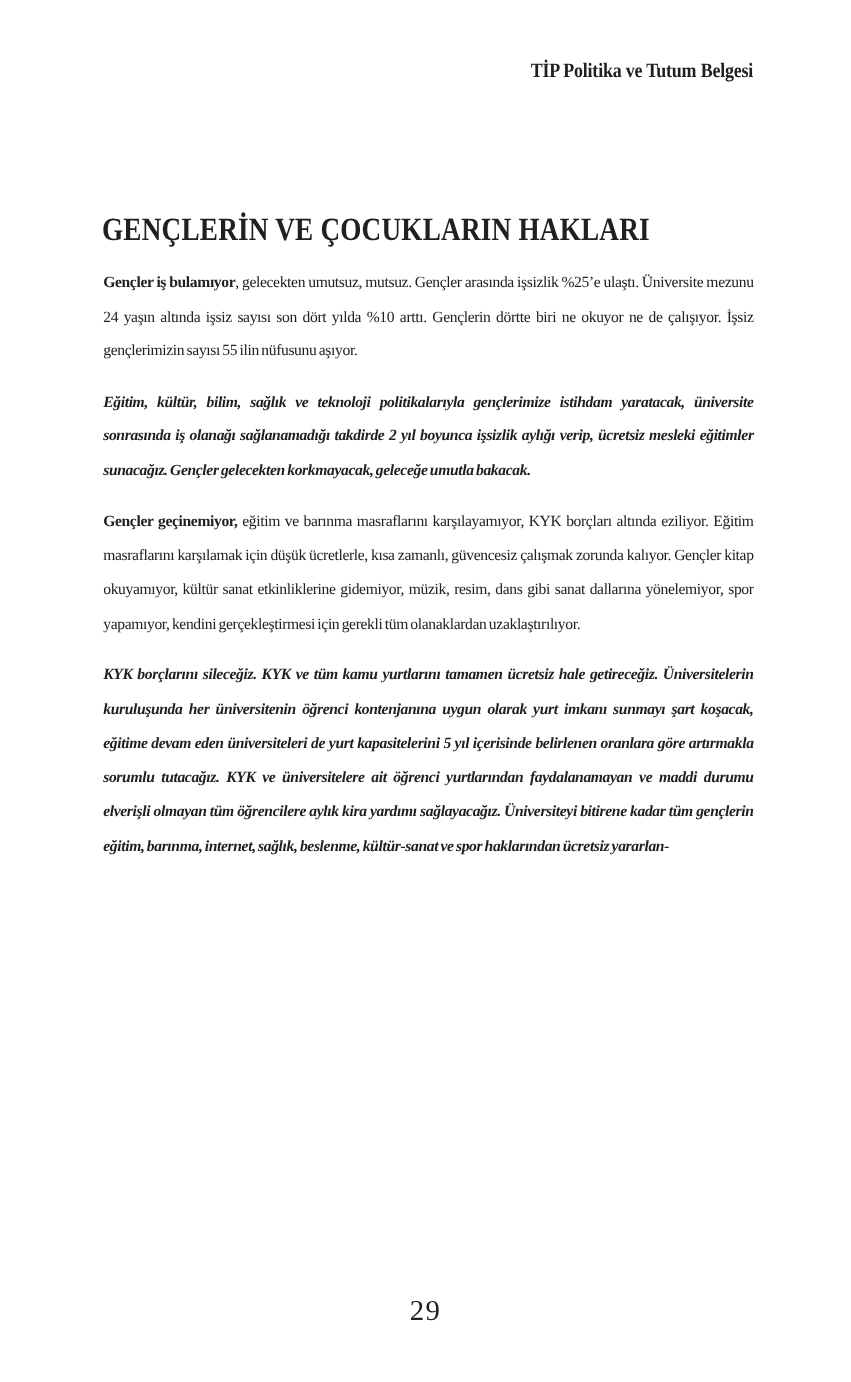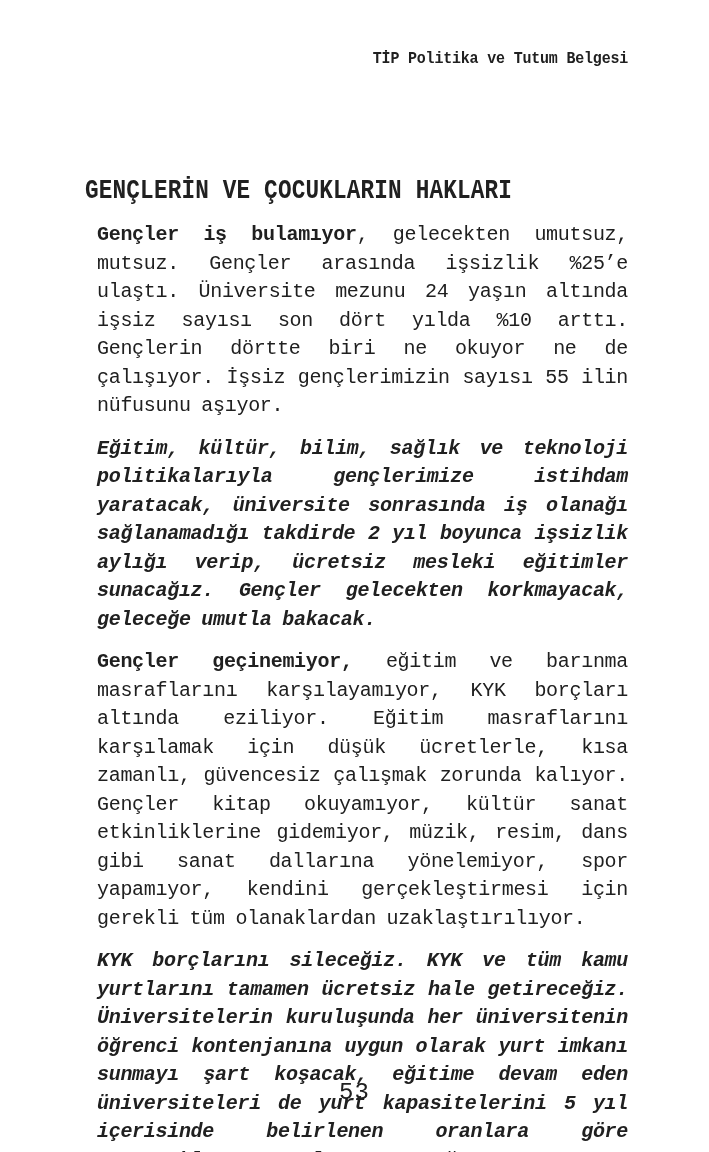--- a/index.html
+++ b/index.html
@@ -6,21 +6,21 @@
     margin: 0;
     padding: 0;
     background: #ffffff;
   }
   .page {
     position: relative;
     width: 709px;
     height: 1152px;
     background: #ffffff;
     color: #202020;
-    font-family: Liberation Mono, monospace;
+    font-family: Liberation Serif, serif;
     overflow: hidden;
   }
   .running-head {
     position: absolute;
     top: 49px;
     right: 81px;
     font-size: 17px;
     font-weight: 700;
     letter-spacing: -0.2px;
     white-space: nowrap;
@@ -37,22 +37,22 @@
     margin: 0 0 15px 0;
     font-size: 27px;
     line-height: 30px;
     font-weight: 700;
     letter-spacing: 0.2px;
     white-space: nowrap;
     transform: scaleX(0.84);
     transform-origin: 0 50%;
   }
   .para {
-    margin: 0 0 14px 12px;
-    font-size: 20px;
+    margin: 0 0 14px 1px;
+    font-size: 13px;
     line-height: 28.5px;
     text-align: justify;
     letter-spacing: -0.3px;
     word-spacing: -1px;
     hyphens: auto;
     -webkit-hyphens: auto;
   }
   .para:last-child { margin-bottom: 0; }
   .para.em {
     font-style: italic;
@@ -81,15 +81,15 @@
   <div class="body-area">
     <h1 class="section-heading">GENÇLERİN VE ÇOCUKLARIN HAKLARI</h1>
     <div id="paragraphs">
         <p class="para"><span class="lead">Gençler iş bulamıyor</span><span>, gelecekten umutsuz, mutsuz. Gençler arasında işsizlik %25’e ulaştı. Üniversite mezunu 24 yaşın altında işsiz sayısı son dört yılda %10 arttı. Gençlerin dörtte biri ne okuyor ne de çalışıyor. İşsiz gençlerimizin sayısı 55 ilin nüfusunu aşıyor.</span></p>
         <p class="para em"><span>Eğitim, kültür, bilim, sağlık ve teknoloji politikalarıyla gençlerimize istihdam yaratacak, üniversite sonrasında iş olanağı sağlanamadığı takdirde 2 yıl boyunca işsizlik aylığı verip, ücretsiz mesleki eğitimler sunacağız. Gençler gelecekten korkmayacak, geleceğe umutla bakacak.</span></p>
         <p class="para"><span class="lead">Gençler geçinemiyor,</span><span> eğitim ve barınma masraflarını karşılayamıyor, KYK borçları altında eziliyor. Eğitim masraflarını karşılamak için düşük ücretlerle, kısa zamanlı, güvencesiz çalışmak zorunda kalıyor. Gençler kitap okuyamıyor, kültür sanat etkinliklerine gidemiyor, müzik, resim, dans gibi sanat dallarına yönelemiyor, spor yapamıyor, kendini gerçekleştirmesi için gerekli tüm olanaklardan uzaklaştırılıyor.</span></p>
         <p class="para em"><span>KYK borçlarını sileceğiz. KYK ve tüm kamu yurtlarını tamamen ücretsiz hale getireceğiz. Üniversitelerin kuruluşunda her üniversitenin öğrenci kontenjanına uygun olarak yurt imkanı sunmayı şart koşacak, eğitime devam eden üniversiteleri de yurt kapasitelerini 5 yıl içerisinde belirlenen oranlara göre artırmakla sorumlu tutacağız. KYK ve üniversitelere ait öğrenci yurtlarından faydalanamayan ve maddi durumu elverişli olmayan tüm öğrencilere aylık kira yardımı sağlayacağız. Üniversiteyi bitirene kadar tüm gençlerin eğitim, barınma, internet, sağlık, beslenme, kültür-sanat ve spor haklarından ücretsiz yararlan-</span></p>
       </div>
   </div>
 
-  <div class="page-number">53</div>
+  <div class="page-number">29</div>
 
 </div>
 
 </body></html>

